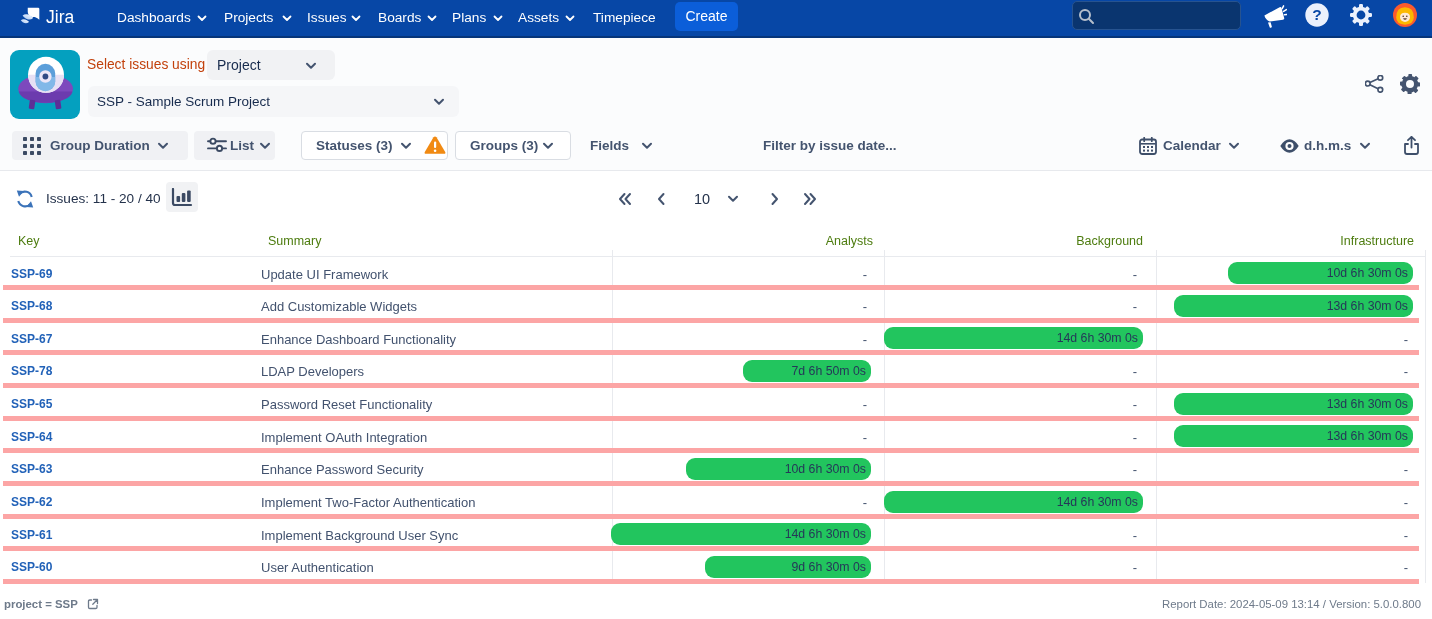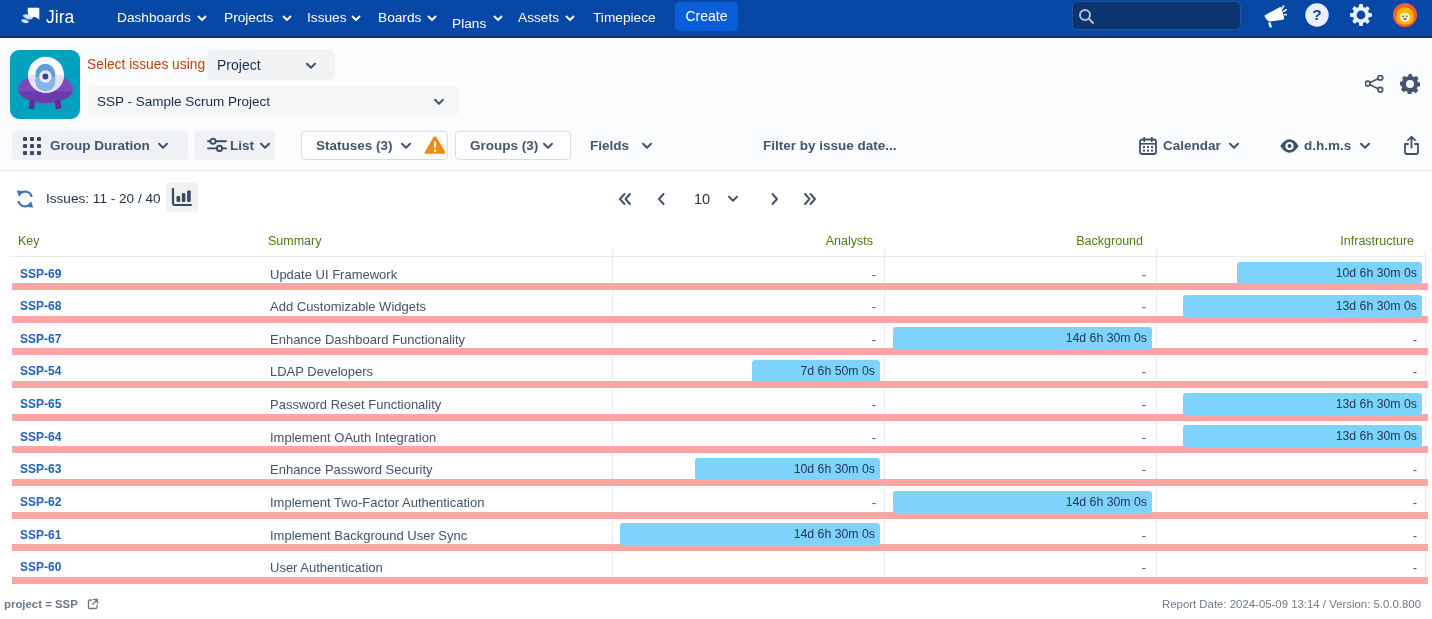--- a/index.html
+++ b/index.html
@@ -21,25 +21,25 @@
   .sel2 { position:absolute; left:88px; top:86px; width:371px; height:31px; background:#f5f6f8; border-radius:6px;
           font-size:13.5px; color:#172b4d; line-height:31px; }
   
   .tbtn { position:absolute; top:131px; height:29px; border-radius:4px; font-size:13.5px; font-weight:bold;
           color:#44546f; line-height:29px; }
   .gray { background:#f0f1f4; }
   .bordered { background:#fff; border:1px solid #d9dde3; line-height:27px; }
   
   .hcell { position:absolute; top:234px; font-size:12.5px; color:#4d7c0f; }
   .vline { position:absolute; top:250px; width:1px; height:333px; background:#e8eaee; }
-  .row { position:absolute; left:12px; width:1416px; height:33px; border-bottom:7px solid #fca5a5; }
+  .row { position:absolute; left:3px; width:1416px; height:33px; border-bottom:5px solid #fca5a5; }
   .key { position:absolute; left:8px; top:9.5px; font-size:12px; font-weight:bold; color:#2262b8; }
   .sum { position:absolute; left:258px; top:9.5px; font-size:13px; color:#42526e; }
   .dash { position:absolute; top:9.5px; font-size:13px; color:#42526e; width:20px; text-align:right; }
-  .bar { position:absolute; top:5px; height:22px; background:#7dd3fc; border-radius:3px;
+  .bar { position:absolute; top:5px; height:22px; background:#22c55e; border-radius:9px;
          font-size:12.3px; color:#253858; text-align:right; line-height:22px; padding-right:5px; }
   .foot { position:absolute; top:598px; font-size:11.4px; color:#6e7a8a; }
   .pag { position:absolute; top:190px; }
 </style>
 </head>
 <body>
 
 <div class="nav"></div>
 <svg class="abs" style="left:20px;top:6px;" width="20" height="20" viewBox="0 0 24 24">
   <defs>
@@ -50,21 +50,21 @@
   </defs>
   <path fill="#fff" d="M9.3 2 L21.7 2 Q23.2 2 23.2 3.5 L23.2 16.6 L20.4 14.5 C19.1 13.5 17.9 13.1 16.3 13.1 L14.9 13.1 C11.6 13.1 9.3 10.2 9.3 6.6 Z"></path>
   <path fill="url(#jg)" d="M3.1 11.3 C5.6 9.2 9.4 9.3 12.4 11.5 L15.5 13.9 Q16.0 14.3 15.4 14.8 C13.0 16.8 9.2 16.7 6.4 14.6 Q4.4 13.1 3.1 11.3 Z"></path>
   <path fill="url(#jg)" d="M1.0 17.0 C2.9 15.3 5.9 15.4 8.3 17.1 L10.5 18.7 Q11.0 19.1 10.4 19.6 C8.5 21.3 5.5 21.2 3.3 19.5 Q1.9 18.4 1.0 17.0 Z"></path>
 </svg>
 <div class="abs" style="left:46px;top:7px;color:#fff;font-size:17.5px;font-weight:500;">Jira</div>
 <div class="navitem" style="left:117px;">Dashboards</div>
 <div class="navitem" style="left:224px;">Projects</div>
 <div class="navitem" style="left:307px;">Issues</div>
 <div class="navitem" style="left:378px;">Boards</div>
-<div class="navitem" style="left:452px;margin-top:6px;">Plans</div>
+<div class="navitem" style="left:452px;">Plans</div>
 <div class="navitem" style="left:518px;">Assets</div>
 <div class="navitem" style="left:593px;">Timepiece</div>
 <svg class="abs" style="left:197px;top:14.5px;" width="10" height="7" viewBox="0 0 10 7">
     <path d="M1.5 1.5 L5 5 L8.5 1.5" stroke="#fff" stroke-width="1.8" fill="none" stroke-linecap="round" stroke-linejoin="round"></path>
   </svg>
 <svg class="abs" style="left:282px;top:14.5px;" width="10" height="7" viewBox="0 0 10 7">
     <path d="M1.5 1.5 L5 5 L8.5 1.5" stroke="#fff" stroke-width="1.8" fill="none" stroke-linecap="round" stroke-linejoin="round"></path>
   </svg>
 <svg class="abs" style="left:351px;top:14.5px;" width="10" height="7" viewBox="0 0 10 7">
     <path d="M1.5 1.5 L5 5 L8.5 1.5" stroke="#fff" stroke-width="1.8" fill="none" stroke-linecap="round" stroke-linejoin="round"></path>
@@ -297,21 +297,21 @@
       <div class="bar" style="left:1171px;width:239px;">13d 6h 30m 0s</div>
     </div>
 <div class="row" style="top:322.3px;">
       <div class="key">SSP-67</div>
       <div class="sum">Enhance Dashboard Functionality</div>
       <div class="dash" style="left:844px;">-</div>
       <div class="bar" style="left:881px;width:259px;">14d 6h 30m 0s</div>
       <div class="dash" style="left:1385px;">-</div>
     </div>
 <div class="row" style="top:354.95px;">
-      <div class="key">SSP-54</div>
+      <div class="key">SSP-78</div>
       <div class="sum">LDAP Developers</div>
       <div class="bar" style="left:740px;width:128px;">7d 6h 50m 0s</div>
       <div class="dash" style="left:1114px;">-</div>
       <div class="dash" style="left:1385px;">-</div>
     </div>
 <div class="row" style="top:387.6px;">
       <div class="key">SSP-65</div>
       <div class="sum">Password Reset Functionality</div>
       <div class="dash" style="left:844px;">-</div>
       <div class="dash" style="left:1114px;">-</div>
@@ -341,20 +341,21 @@
 <div class="row" style="top:518.2px;">
       <div class="key">SSP-61</div>
       <div class="sum">Implement Background User Sync</div>
       <div class="bar" style="left:608px;width:260px;">14d 6h 30m 0s</div>
       <div class="dash" style="left:1114px;">-</div>
       <div class="dash" style="left:1385px;">-</div>
     </div>
 <div class="row" style="top:550.8499999999999px;">
       <div class="key">SSP-60</div>
       <div class="sum">User Authentication</div>
+      <div class="bar" style="left:702px;width:166px;">9d 6h 30m 0s</div>
       <div class="dash" style="left:1114px;">-</div>
       <div class="dash" style="left:1385px;">-</div>
     </div>
 </div>
 
 <div class="foot" style="left:4px;font-weight:bold;">project = SSP</div>
 <svg class="abs" style="left:87px;top:598px;" width="12" height="12" viewBox="0 0 12 12">
   <path d="M4.5 2 H2.8 Q1.5 2 1.5 3.3 V9.2 Q1.5 10.5 2.8 10.5 H8.7 Q10 10.5 10 9.2 V7.5" stroke="#6e7a8a" stroke-width="1.3" fill="none" stroke-linecap="round"></path>
   <path d="M6.5 1.5 H10.5 V5.5 M10.2 1.8 L5.8 6.2" stroke="#6e7a8a" stroke-width="1.3" fill="none" stroke-linecap="round" stroke-linejoin="round"></path>
 </svg>

